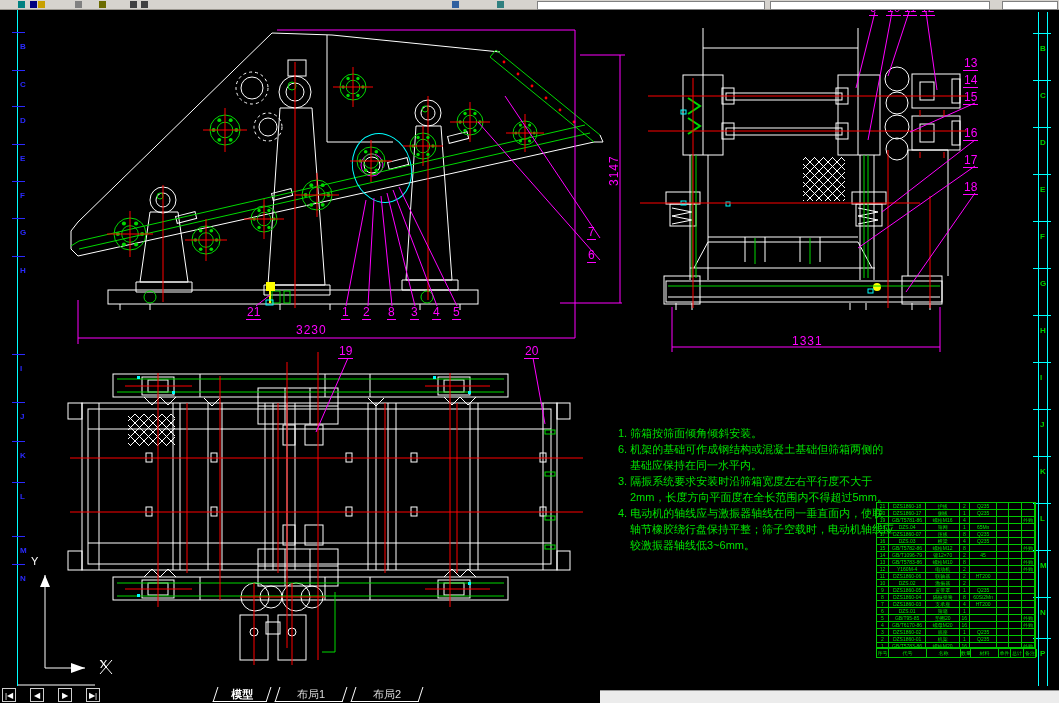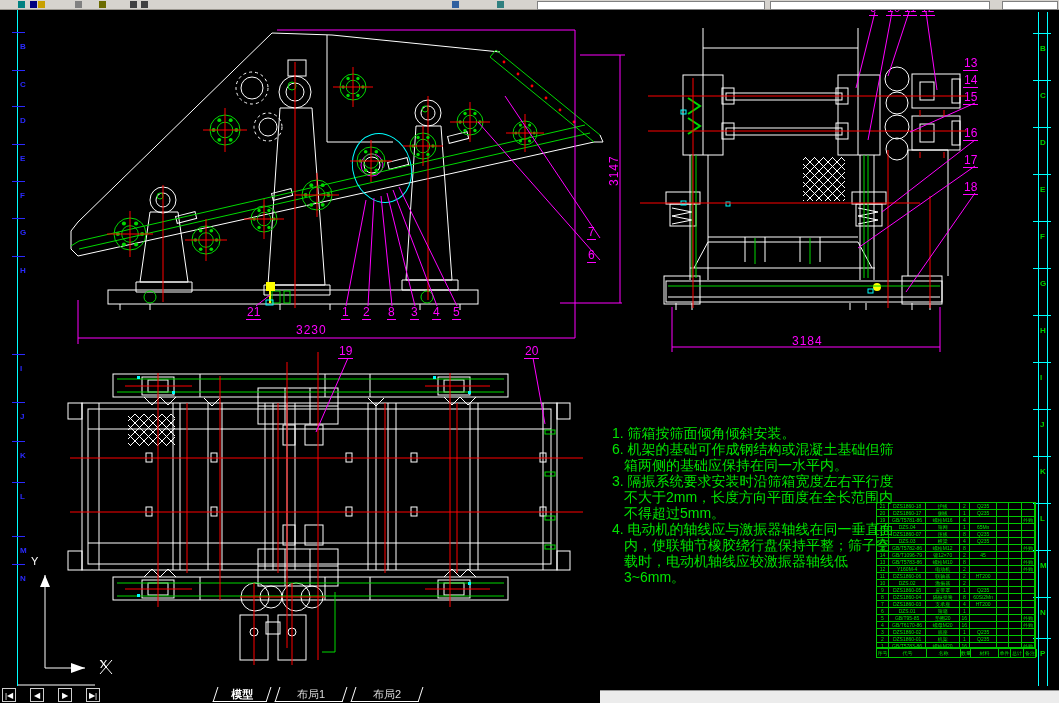--- a/index.html
+++ b/index.html
@@ -21,21 +21,21 @@
   .zoneL{position:absolute;color:#2a2aff;font-size:8px;line-height:1;font-weight:bold;}
   .zoneR{position:absolute;color:#00d000;font-size:8px;line-height:1;font-weight:bold;}
   .ztickL{position:absolute;left:12px;width:13px;height:1px;background:#2a2aff;}
   .ztickR{position:absolute;left:1033px;width:18px;height:1px;background:#00ffff;}
   .borderL{position:absolute;left:17px;top:10px;width:1px;height:676px;background:#00ffff;}
   .borderR1{position:absolute;left:1038px;top:12px;width:1px;height:674px;background:#00ffff;}
   .borderR2{position:absolute;left:1047px;top:12px;width:1px;height:674px;background:#00ffff;}
   
   .tech{position:absolute;left:612px;top:425px;width:282px;color:#00e400;}
   .tech .tr-title{font-size:13px;font-weight:bold;text-align:center;width:180px;margin-left:70px;margin-bottom:6px;}
-  .tech .tr-item{font-size:14px;line-height:16px;text-indent:-12px;padding-left:12px;}
+  .tech .tr-item{font-size:11px;line-height:16px;text-indent:-12px;padding-left:12px;margin-left:6px;}
   
   .ptable{position:absolute;left:876px;top:502px;width:160px;height:146px;
           border:1px solid #00c800;display:flex;flex-direction:column;box-sizing:border-box;}
   .prow{flex:1;display:flex;border-top:1px solid #00c800;box-sizing:border-box;}
   .prow:first-child{border-top:none;}
   .pcell{color:#00e400;font-size:5px;line-height:6px;overflow:hidden;white-space:nowrap;
          border-right:1px solid #00c800;box-sizing:border-box;text-align:center;}
   .phead{position:absolute;left:876px;top:648px;width:160px;height:10px;display:flex;
          border:1px solid #00c800;box-sizing:border-box;}
   .phead .pcell{font-size:5px;line-height:8px;}
@@ -480,21 +480,21 @@
         <div class="zoneR" style="left: 1040px; top: 562px;">M</div>
         <div class="ztickR" style="top: 550px;"></div>
         <div class="zoneR" style="left: 1040px; top: 609px;">N</div>
         <div class="ztickR" style="top: 597px;"></div>
         <div class="zoneR" style="left: 1040px; top: 650px;">P</div>
         <div class="ztickR" style="top: 638px;"></div>
       </div>
 
   <div class="dim" style="left:296px;top:324px;">3230</div>
   <div class="dim vert" style="left:608px;top:186px;">3147</div>
-  <div class="dim" style="left:792px;top:335px;">3184</div>
+  <div class="dim" style="left:792px;top:335px;">1331</div>
 
   <div id="callouts">
         <div class="callout" style="left: 246px; top: 306px;">21</div>
         <div class="callout" style="left: 341px; top: 306px;">1</div>
         <div class="callout" style="left: 362px; top: 306px;">2</div>
         <div class="callout" style="left: 387px; top: 306px;">8</div>
         <div class="callout" style="left: 410px; top: 306px;">3</div>
         <div class="callout" style="left: 432px; top: 306px;">4</div>
         <div class="callout" style="left: 452px; top: 306px;">5</div>
         <div class="callout" style="left: 338px; top: 345px;">19</div>

